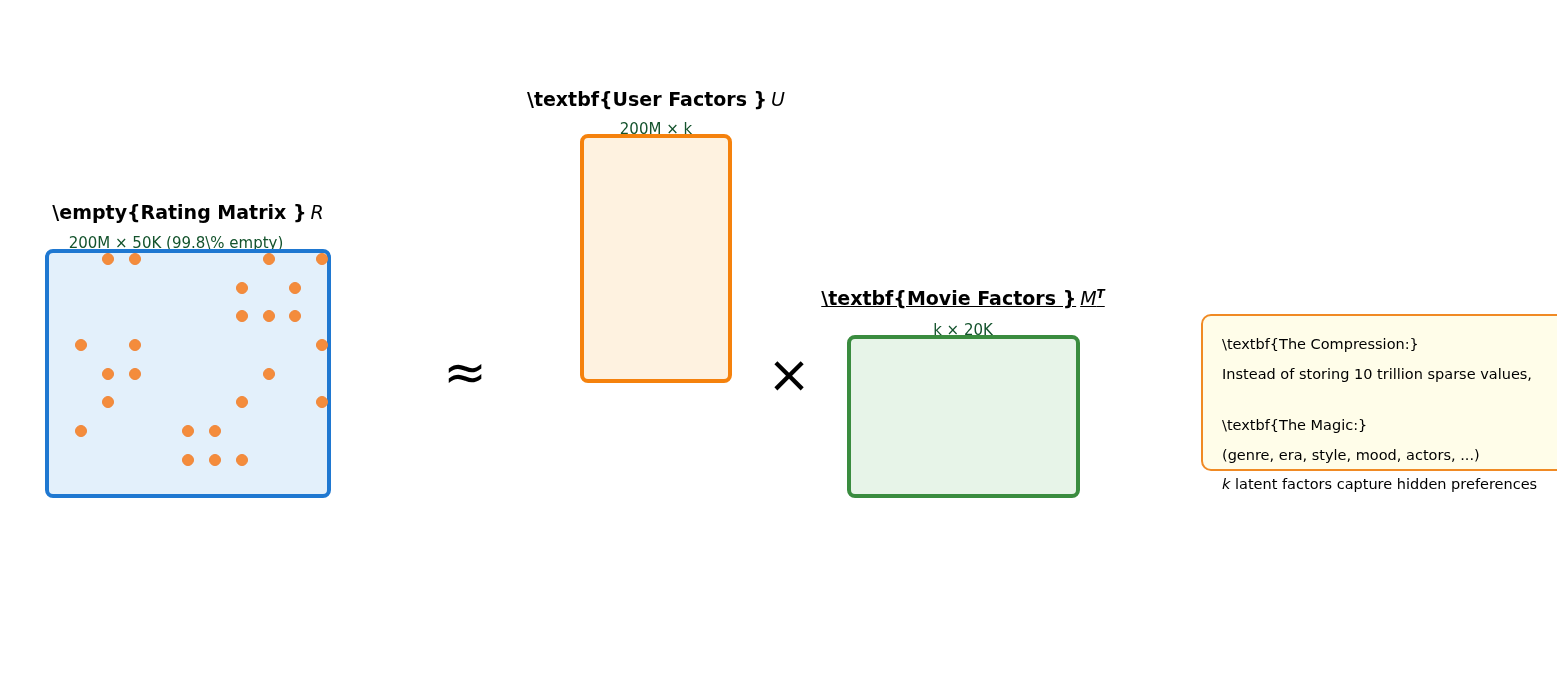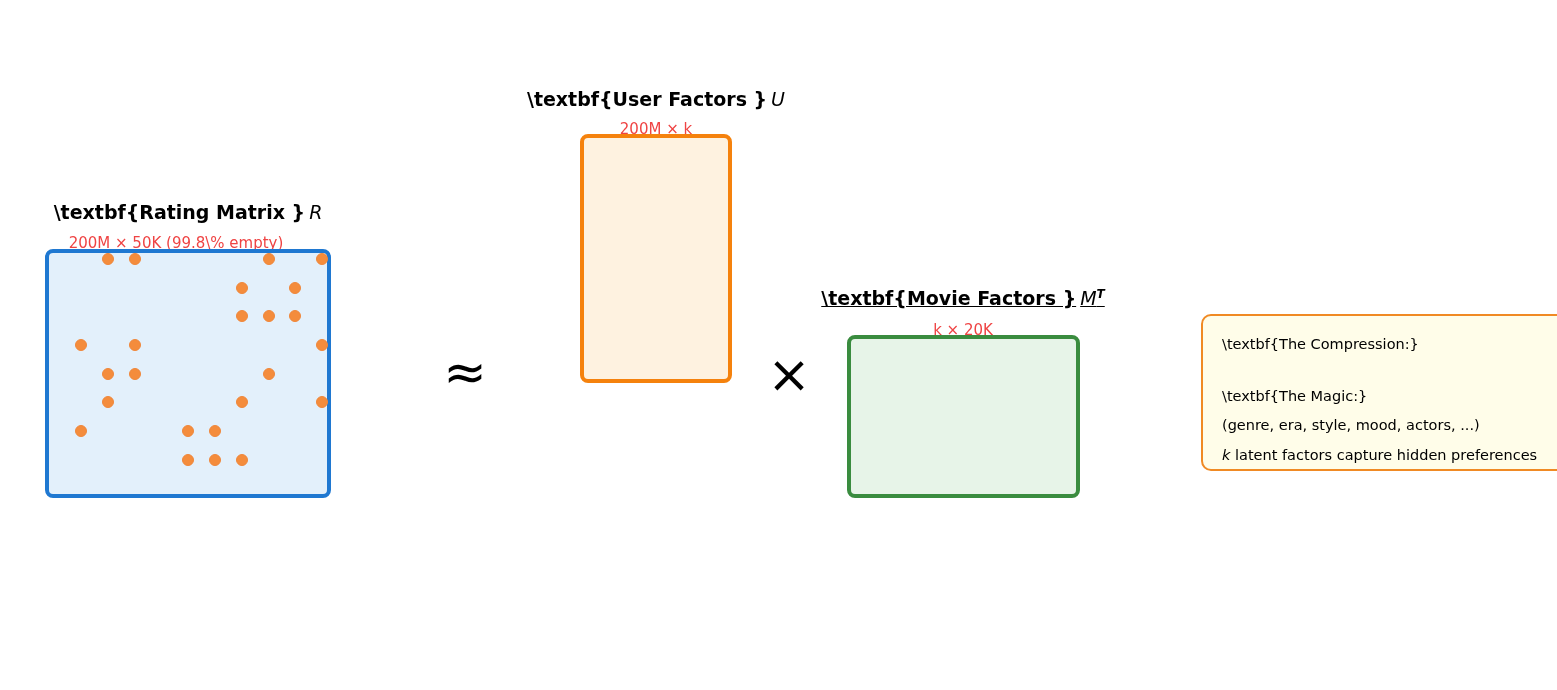--- a/index.html
+++ b/index.html
@@ -2,21 +2,21 @@
 <html><head>
   <meta charset="utf-8">
   <style>
     html, body { margin: 0; padding: 0; background: #ffffff; }
     body { width: 1557px; height: 690px; position: relative; overflow: hidden;
            font-family: "DejaVu Sans", sans-serif; color: #000; }
     .title { position: absolute; font-weight: bold; font-size: 19px; white-space: nowrap;
              transform: translateX(-50%); }
     .title .sym { font-weight: normal; font-style: italic; margin-left: 4px; }
     .title sup { font-size: 12px; font-style: italic; }
-    .sub { position: absolute; font-size: 15px; color: #ef4444; white-space: nowrap;
+    .sub { position: absolute; font-size: 15px; color: #14532d; white-space: nowrap;
            transform: translateX(-50%); }
     .box { position: absolute; border-radius: 8px; box-sizing: border-box; }
     .box-r { left: 45px; top: 249px; width: 286px; height: 249px;
              background: #e3f0fb; border: 4px solid #1f78d1; }
     .box-u { left: 580px; top: 134px; width: 152px; height: 249px;
              background: #fef2e0; border: 4px solid #f58518; border-color: #f5820d; }
     .box-m { left: 847px; top: 335px; width: 233px; height: 163px;
              background: #e7f4e8; border: 4px solid #3a8c3f; }
     .dot { position: absolute; width: 12px; height: 12px; border-radius: 50%;
            background: #f48c3c; border: 1px solid #f0873a; box-sizing: border-box;
@@ -25,21 +25,21 @@
     .note { position: absolute; left: 1201px; top: 314px; width: 370px; height: 157px;
             box-sizing: border-box; background: #fffde9; border: 2px solid #f08a24;
             border-radius: 10px; padding: 10px 11px; font-size: 14.5px; line-height: 21.5px; }
     .note p { margin: 8px; white-space: nowrap; }
     .note .gap { height: 14px; }
   </style>
 </head>
 <body>
 
 <div class="title" style="left:188px; top:201px;">
-  <span>\textbf{Rating Matrix }</span><span class="sym">R</span>
+  <span>\empty{Rating Matrix }</span><span class="sym">R</span>
 </div>
 <div class="sub" style="left:176px; top:234px;">200M × 50K (99.8\% empty)</div>
 <div class="box box-r"></div>
 <div id="dots">
     <div class="dot" style="left: 108px; top: 259px; background: rgb(244, 140, 60);"></div>
     <div class="dot" style="left: 135px; top: 259px; background: rgb(244, 140, 60);"></div>
     <div class="dot" style="left: 269px; top: 259px; background: rgb(244, 140, 60);"></div>
     <div class="dot" style="left: 322px; top: 259px; background: rgb(244, 140, 60);"></div>
     <div class="dot" style="left: 242px; top: 288px; background: rgb(244, 140, 60);"></div>
     <div class="dot" style="left: 295px; top: 288px; background: rgb(244, 140, 60);"></div>
@@ -74,17 +74,18 @@
 <div class="op" style="left:789px; top:374px;">×</div>
 
 <div class="title" style="left:963px; top:287px;text-decoration:underline;">
   <span>\textbf{Movie Factors }</span><span class="sym">M</span><sup>T</sup>
 </div>
 <div class="sub" style="left:963px; top:321px;">k × 20K</div>
 <div class="box box-m"></div>
 
 <div class="note">
   <p>\textbf{The Compression:}</p>
+  <p>Instead of storing 10 trillion sparse values,</p>
   <div class="gap"></div>
   <p>\textbf{The Magic:}</p>
   <p>(genre, era, style, mood, actors, ...)</p>
   <p><i>k</i><span> latent factors capture hidden preferences</span></p>
 </div>
 
 </body></html>

